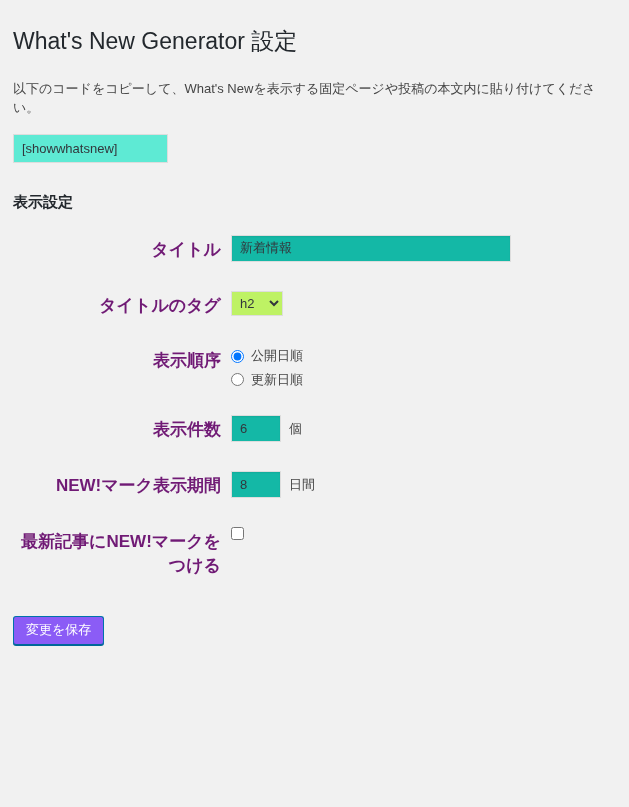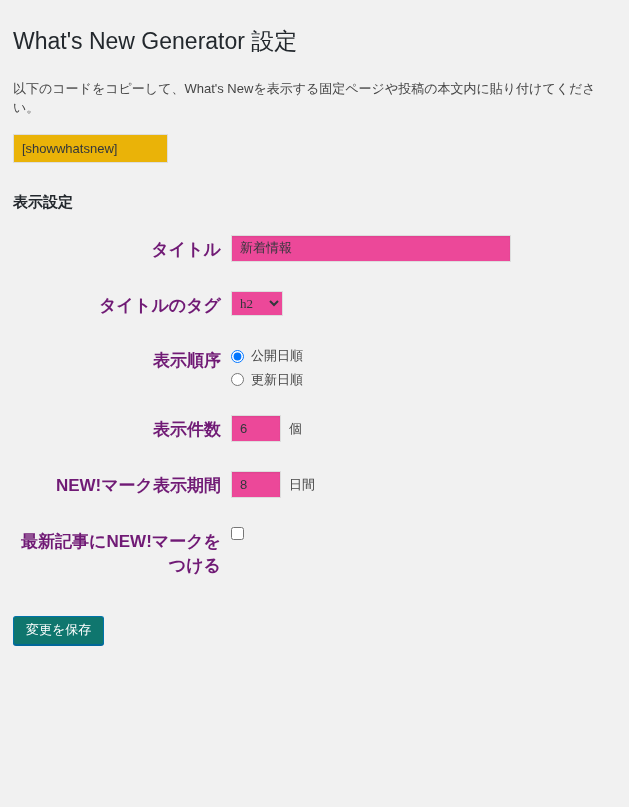--- a/index.html
+++ b/index.html
@@ -42,21 +42,21 @@
   .desc {
     font-size: 13px;
     color: #444;
     margin: 0 0 16px 0;
     line-height: 1.5;
   }
   .code-box {
     width: 155px;
     padding: 6px 8px;
     border: 1px solid #ddd;
-    background: #eab308;
+    background: #5eead4;
     font-family: "Liberation Sans", sans-serif;
     font-size: 13px;
     color: #32373c;
     border-radius: 0;
     margin-bottom: 4px;
   }
   table.form-table {
     border-collapse: collapse;
     width: 100%;
     margin-top: 4px;
@@ -71,36 +71,36 @@
     width: 218px;
     line-height: 1.4;
   }
   table.form-table td {
     vertical-align: top;
     padding: 13px 10px 13px 0;
     line-height: 1.5;
   }
   input.text-field {
     border: 1px solid #ddd;
-    background: #ec4899;
+    background: #14b8a6;
     padding: 5px 8px;
     font-size: 13px;
     color: #32373c;
     font-family: "Liberation Sans", sans-serif;
     box-shadow: inset 0 1px 2px rgba(0,0,0,.07);
   }
   input.wide { width: 280px; }
   input.small { width: 50px; }
   select.tag-select {
     border: 1px solid #ddd;
-    background: #ec4899;
+    background: #bef264;
     padding: 3px 4px;
     font-size: 13px;
     color: #32373c;
-    font-family: Liberation Serif, serif;
+    font-family: Liberation Sans, sans-serif;
     min-width: 52px;
   }
   .radio-row, .check-row {
     display: flex;
     align-items: center;
     margin-bottom: 4px;
   }
   .radio-row:last-child { margin-bottom: 0; }
   .radio-row input[type=radio] {
     margin: 0 7px 0 0;
@@ -110,21 +110,21 @@
     margin-left: 8px;
     font-size: 13px;
     color: #444;
   }
   .inline-wrap { display: flex; align-items: center; }
   .submit-area {
     padding: 18px 0 0 0;
     margin-top: 4px;
   }
   .button-primary {
-    background: #0f766e;
+    background: #8b5cf6;
     border: 1px solid #0073aa;
     border-bottom-color: #006799;
     color: #fff;
     font-size: 13px;
     padding: 6px 12px 7px 12px;
     border-radius: 3px;
     cursor: pointer;
     box-shadow: 0 1px 0 #006799;
     font-family: "Liberation Sans", sans-serif;
     line-height: 1.1;

